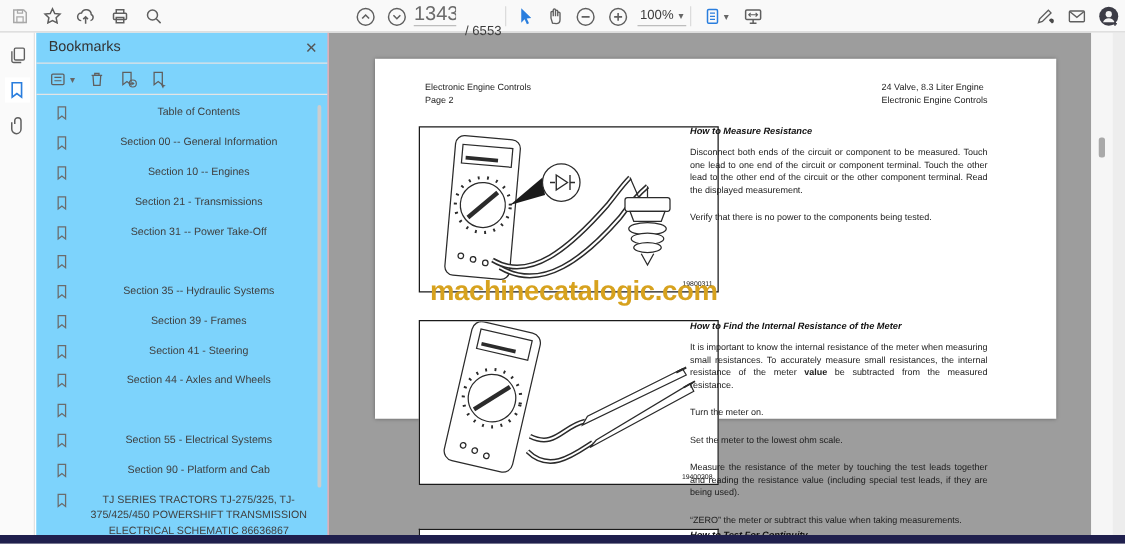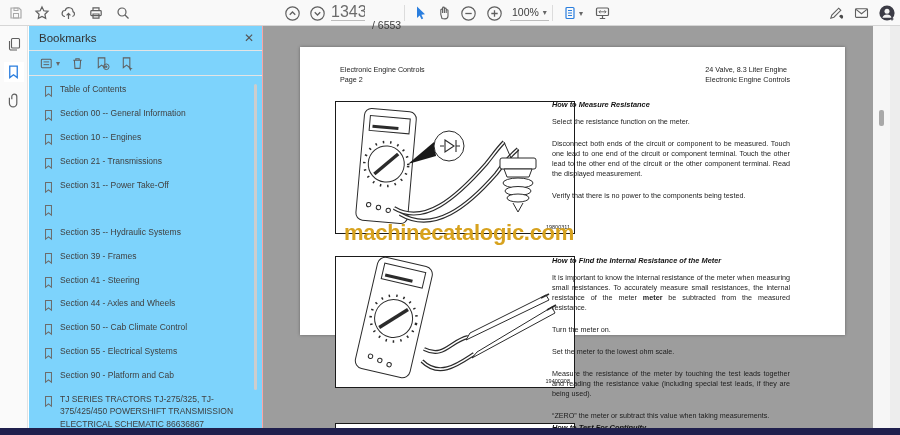--- a/index.html
+++ b/index.html
@@ -33,21 +33,21 @@
            background:#7dd3fc; border-right:1px solid #fca5a5; z-index:20; overflow:hidden; }
   .panel-head { height:25px; display:flex; align-items:center; padding:0 8px 0 10px;
                 border-bottom:1px solid #e4e4e4; }
   .panel-title { font-size:11.5px; color:#333; flex:1; }
   .close-x { border:none; background:transparent; font-size:12px; color:#555; cursor:pointer; }
   .panel-tools { height:25px; display:flex; align-items:center; gap:10px; padding:0 10px;
                  border-bottom:1px solid #e4e4e4; }
   .pt-btn { border:none; background:transparent; display:flex; align-items:center; gap:2px;
             padding:0; cursor:pointer; }
   .bm-list { padding:5px 0 0 14px; }
-  .bm-item { display:flex; gap:5px; padding:2.4px 0; cursor:pointer; }
+  .bm-item { display:flex; gap:5px; padding:2.4px 0; cursor:pointer;text-align:center; }
   .bm-ico { flex:0 0 12px; padding-top:1px; }
   .bm-label { font-size:8.5px; line-height:12.5px; color:#3f3f3f; width:198px; }
   .bm-scroll { position:absolute; left:225px; top:58px; width:3px; height:306px;
                background:#cdcdcd; border-radius:2px; }
 
   
   .docpane { position:absolute; left:262px; top:26px; width:611px; height:402px;
              background:#9d9d9d; overflow:hidden; }
   .vtrack { position:absolute; left:873px; top:26px; width:17px; height:402px; background:#f6f6f6; }
   .vthumb { position:absolute; left:879px; top:110px; width:5px; height:16px; background:#a9a9a9; border-radius:2px; }
@@ -307,21 +307,20 @@
     <div class="bm-item">
         <span class="bm-ico"><svg width="11" height="13" viewBox="0 0 13 15">
             <path d="M3 1.5h7V13l-3.5-2.8L3 13z" fill="none" stroke="#6b6b6b" stroke-width="1.2"></path>
           </svg></span>
         <span class="bm-label">Section 44 - Axles and Wheels</span>
       </div>
     <div class="bm-item">
         <span class="bm-ico"><svg width="11" height="13" viewBox="0 0 13 15">
             <path d="M3 1.5h7V13l-3.5-2.8L3 13z" fill="none" stroke="#6b6b6b" stroke-width="1.2"></path>
           </svg></span>
-        <span class="bm-label">Section 50 -- Cab Climate Control</span>
       </div>
     <div class="bm-item">
         <span class="bm-ico"><svg width="11" height="13" viewBox="0 0 13 15">
             <path d="M3 1.5h7V13l-3.5-2.8L3 13z" fill="none" stroke="#6b6b6b" stroke-width="1.2"></path>
           </svg></span>
         <span class="bm-label">Section 55 - Electrical Systems</span>
       </div>
     <div class="bm-item">
         <span class="bm-ico"><svg width="11" height="13" viewBox="0 0 13 15">
             <path d="M3 1.5h7V13l-3.5-2.8L3 13z" fill="none" stroke="#6b6b6b" stroke-width="1.2"></path>
@@ -429,28 +428,27 @@
           <rect x="14" y="7" width="92" height="48" rx="7"></rect>
           <rect x="22" y="13" width="74" height="36"></rect>
           <circle cx="152" cy="32" r="17"></circle>
           <circle cx="180" cy="28" r="13"></circle>
         </g>
       </svg>
     </div>
 
     <div class="textcol tc1">
       <div class="doc-h">How to Measure Resistance</div>
-      <p class="doc-p nojust">Select the resistance function on the meter.</p>
       <p class="doc-p">Disconnect both ends of the circuit or component to be measured. Touch one lead to one end of the circuit or component terminal. Touch the other lead to the other end of the circuit or the other component terminal. Read the displayed measurement.</p>
       <p class="doc-p nojust">Verify that there is no power to the components being tested.</p>
     </div>
 
     <div class="textcol tc2">
       <div class="doc-h">How to Find the Internal Resistance of the Meter</div>
-      <p class="doc-p"><span>It is important to know the internal resistance of the meter when measuring small resistances. To accurately measure small resistances, the internal resistance of the meter </span><b>meter</b><span> be subtracted from the measured resistance.</span></p>
+      <p class="doc-p"><span>It is important to know the internal resistance of the meter when measuring small resistances. To accurately measure small resistances, the internal resistance of the meter </span><b>value</b><span> be subtracted from the measured resistance.</span></p>
       <p class="doc-p nojust">Turn the meter on.</p>
       <p class="doc-p nojust">Set the meter to the lowest ohm scale.</p>
       <p class="doc-p">Measure the resistance of the meter by touching the test leads together and reading the resistance value (including special test leads, if they are being used).</p>
       <p class="doc-p nojust">“ZERO” the meter or subtract this value when taking measurements.</p>
     </div>
 
     <div class="textcol tc3">
       <div class="doc-h">How to Test For Continuity</div>
       <p class="doc-p nojust">Select the continuity function on the meter (usually marked with a diode</p>
     </div>

